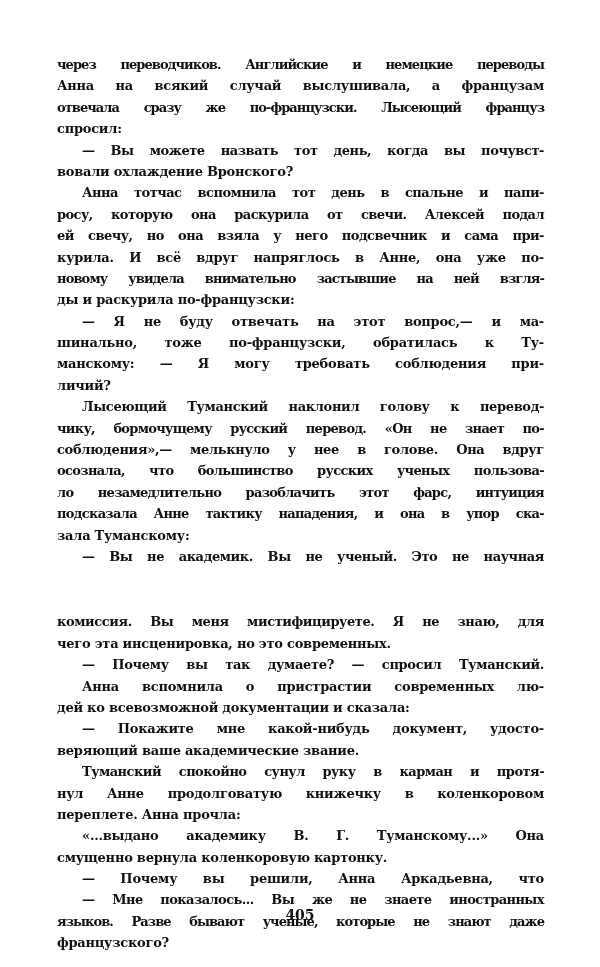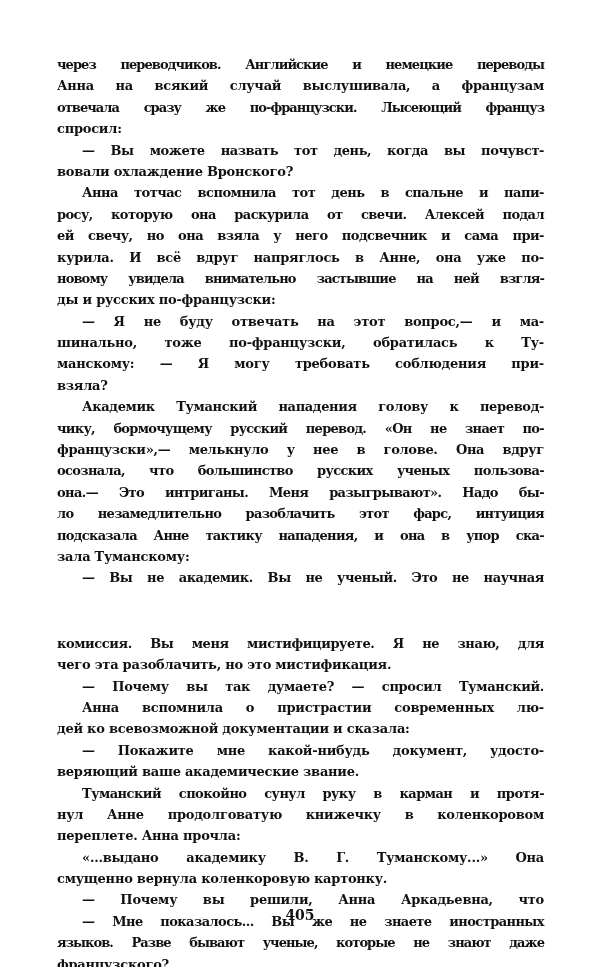--- a/index.html
+++ b/index.html
@@ -60,36 +60,35 @@
     <span class="line">Анна на всякий случай выслушивала, а французам</span>
     <span class="line" style="letter-spacing: -0.938457px;">отвечала сразу же по-французски. Лысеющий француз</span>
     <span class="line last">спросил:</span>
     <span class="line indent" style="letter-spacing: -0.440824px;">— Вы можете назвать тот день, когда вы почувст-</span>
     <span class="line last">вовали охлаждение Вронского?</span>
     <span class="line indent" style="letter-spacing: -0.515951px;">Анна тотчас вспомнила тот день в спальне и папи-</span>
     <span class="line" style="letter-spacing: -0.586397px;">росу, которую она раскурила от свечи. Алексей подал</span>
     <span class="line" style="letter-spacing: -0.507512px;">ей свечу, но она взяла у него подсвечник и сама при-</span>
     <span class="line">курила. И всё вдруг напряглось в Анне, она уже по-</span>
     <span class="line" style="letter-spacing: -0.870625px;">новому увидела внимательно застывшие на ней взгля-</span>
-    <span class="line last">ды и русских по-французски:</span>
+    <span class="line last">ды и раскурила по-французски:</span>
     <span class="line indent">— Я не буду отвечать на этот вопрос,— и ма-</span>
     <span class="line">шинально, тоже по-французски, обратилась к Ту-</span>
     <span class="line">манскому: — Я могу требовать соблюдения при-</span>
-    <span class="line last">взяла?</span>
-    <span class="line indent" style="letter-spacing: -0.351389px;">Академик Туманский нападения голову к перевод-</span>
+    <span class="line last">личий?</span>
+    <span class="line indent" style="letter-spacing: -0.351389px;">Лысеющий Туманский наклонил голову к перевод-</span>
     <span class="line" style="letter-spacing: -0.708333px;">чику, бормочущему русский перевод. «Он не знает по-</span>
-    <span class="line" style="letter-spacing: -0.325893px;">французски»,— мелькнуло у нее в голове. Она вдруг</span>
+    <span class="line" style="letter-spacing: -0.325893px;">соблюдения»,— мелькнуло у нее в голове. Она вдруг</span>
     <span class="line" style="letter-spacing: -0.645938px;">осознала, что большинство русских ученых пользова-</span>
-    <span class="line" style="letter-spacing: -0.622721px;">она.— Это интриганы. Меня разыгрывают». Надо бы-</span>
     <span class="line" style="letter-spacing: -0.711875px;">ло незамедлительно разоблачить этот фарс, интуиция</span>
     <span class="line" style="letter-spacing: -0.700721px;">подсказала Анне тактику нападения, и она в упор ска-</span>
     <span class="line last">зала Туманскому:</span>
     <span class="line indent" style="letter-spacing: -0.415082px;">— Вы не академик. Вы не ученый. Это не научная</span>
     <span class="line" style="letter-spacing: -0.424154px; margin-top: 44px;">комиссия. Вы меня мистифицируете. Я не знаю, для</span>
-    <span class="line last">чего эта разоблачить, но это мистификация.</span>
+    <span class="line last">чего эта инсценировка, но это современных.</span>
     <span class="line indent" style="letter-spacing: -0.335069px;">— Почему вы так думаете? — спросил Туманский.</span>
     <span class="line indent">Анна вспомнила о пристрастии современных лю-</span>
     <span class="line last">дей ко всевозможной документации и сказала:</span>
     <span class="line indent">— Покажите мне какой-нибудь документ, удосто-</span>
     <span class="line last">веряющий ваше академические звание.</span>
     <span class="line indent" style="letter-spacing: -0.528923px;">Туманский спокойно сунул руку в карман и протя-</span>
     <span class="line">нул Анне продолговатую книжечку в коленкоровом</span>
     <span class="line last">переплете. Анна прочла:</span>
     <span class="line indent">«...выдано академику В. Г. Туманскому...» Она</span>
     <span class="line last">смущенно вернула коленкоровую картонку.</span>

